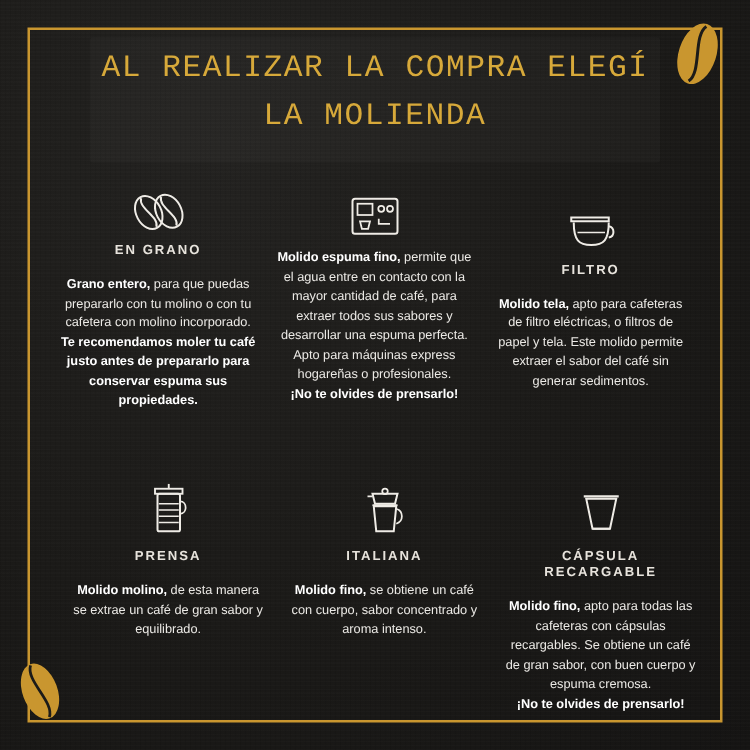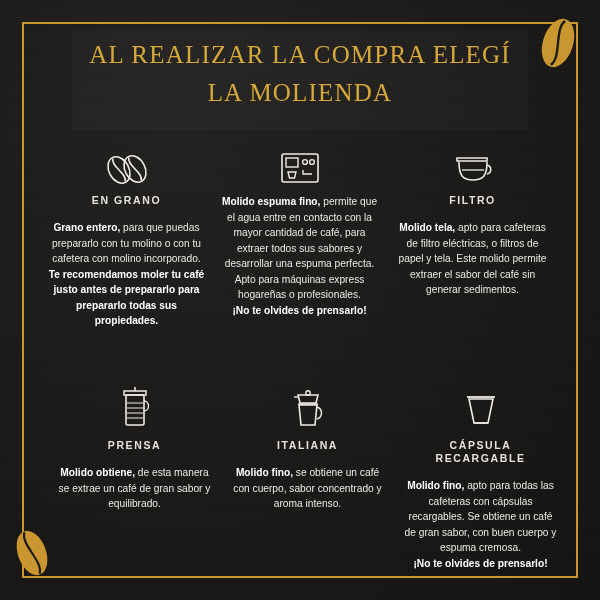--- a/index.html
+++ b/index.html
@@ -68,34 +68,35 @@
     left: 72px;
     top: -6px;
     width: 456px;
     height: 100px;
     background: rgba(255,255,255,0.022);
     border-radius: 2px;
   }
   .title {
     position: relative;
     color: #d7a93a;
-    font-family: Liberation Serif, serif;
+    font-family: Liberation Mono, monospace;
     font-size: 25px;
     letter-spacing: 1.2px;
     line-height: 38px;
     font-weight: normal;
     margin: 0;
   }
   .grid {
     position: absolute;
     top: 140px;
     left: 40px;
     width: 520px;
     display: flex;
     flex-wrap: wrap;
+    align-items: center;
   }
   .cell {
     width: 173px;
     box-sizing: border-box;
     padding: 0 8px;
     text-align: center;
   }
   .icon-box {
     height: 46px;
     display: flex;
@@ -157,21 +158,21 @@
     <div class="cell">
       <div class="icon-box">
         <svg width="48" height="34" viewBox="0 0 48 34">
           <ellipse cx="16" cy="18" rx="10" ry="14" transform="rotate(-28 16 18)" fill="none" stroke="#efece6" stroke-width="1.6"></ellipse>
           <path d="M16 5 C10 11, 22 25, 16 31" transform="rotate(-28 16 18)" fill="none" stroke="#efece6" stroke-width="1.6"></path>
           <ellipse cx="32" cy="17" rx="10" ry="14" transform="rotate(-28 32 17)" fill="none" stroke="#efece6" stroke-width="1.6"></ellipse>
           <path d="M32 4 C26 10, 38 24, 32 30" transform="rotate(-28 32 17)" fill="none" stroke="#efece6" stroke-width="1.6"></path>
         </svg>
       </div>
       <div class="cell-title">EN GRANO</div>
-      <div class="cell-body"><b>Grano entero,</b> para que puedas prepararlo con tu molino o con tu cafetera con molino incorporado. <b>Te recomendamos moler tu café justo antes de prepararlo para prepararlo todas sus propiedades.</b></div>
+      <div class="cell-body"><b>Grano entero,</b> para que puedas prepararlo con tu molino o con tu cafetera con molino incorporado. <b>Te recomendamos moler tu café justo antes de prepararlo para conservar espuma sus propiedades.</b></div>
     </div>
 
     <div class="cell">
       <div class="icon-box">
         <svg width="42" height="36" viewBox="0 0 42 36">
           <rect x="3" y="4" width="36" height="28" rx="2" fill="none" stroke="#efece6" stroke-width="1.6"></rect>
           <rect x="7" y="8" width="12" height="9" fill="none" stroke="#efece6" stroke-width="1.4"></rect>
           <circle cx="26" cy="12" r="2.4" fill="none" stroke="#efece6" stroke-width="1.4"></circle>
           <circle cx="33" cy="12" r="2.4" fill="none" stroke="#efece6" stroke-width="1.4"></circle>
           <path d="M9 22 h8 l-1.5 6 h-5 z" fill="none" stroke="#efece6" stroke-width="1.4"></path>
@@ -201,21 +202,21 @@
       <div class="icon-box">
         <svg width="34" height="44" viewBox="0 0 34 44">
           <rect x="8" y="8" width="18" height="30" rx="1.5" fill="none" stroke="#efece6" stroke-width="1.6"></rect>
           <rect x="6" y="4" width="22" height="4" fill="none" stroke="#efece6" stroke-width="1.5"></rect>
           <path d="M17 0 v4" stroke="#efece6" stroke-width="1.5"></path>
           <path d="M9 16 h16 M9 21 h16 M9 26 h16 M9 31 h16" stroke="#efece6" stroke-width="1.2"></path>
           <path d="M26 14 c6 0, 6 10, 0 10" fill="none" stroke="#efece6" stroke-width="1.4"></path>
         </svg>
       </div>
       <div class="cell-title">PRENSA</div>
-      <div class="cell-body"><b>Molido obtiene,</b> de esta manera se extrae un café de gran sabor y equilibrado.</div>
+      <div class="cell-body"><b>Molido molino,</b> de esta manera se extrae un café de gran sabor y equilibrado.</div>
     </div>
 
     <div class="cell">
       <div class="icon-box">
         <svg width="36" height="44" viewBox="0 0 36 44">
           <path d="M10 16 h16 l2 -8 h-20 z" fill="none" stroke="#efece6" stroke-width="1.6"></path>
           <path d="M9 18 h18 l-2 20 h-14 z" fill="none" stroke="#efece6" stroke-width="1.6"></path>
           <path d="M8 17 h20" stroke="#efece6" stroke-width="1.4"></path>
           <circle cx="18" cy="6" r="2.2" fill="none" stroke="#efece6" stroke-width="1.4"></circle>
           <path d="M27 20 c6 2, 6 10, 0 12" fill="none" stroke="#efece6" stroke-width="1.4"></path>

